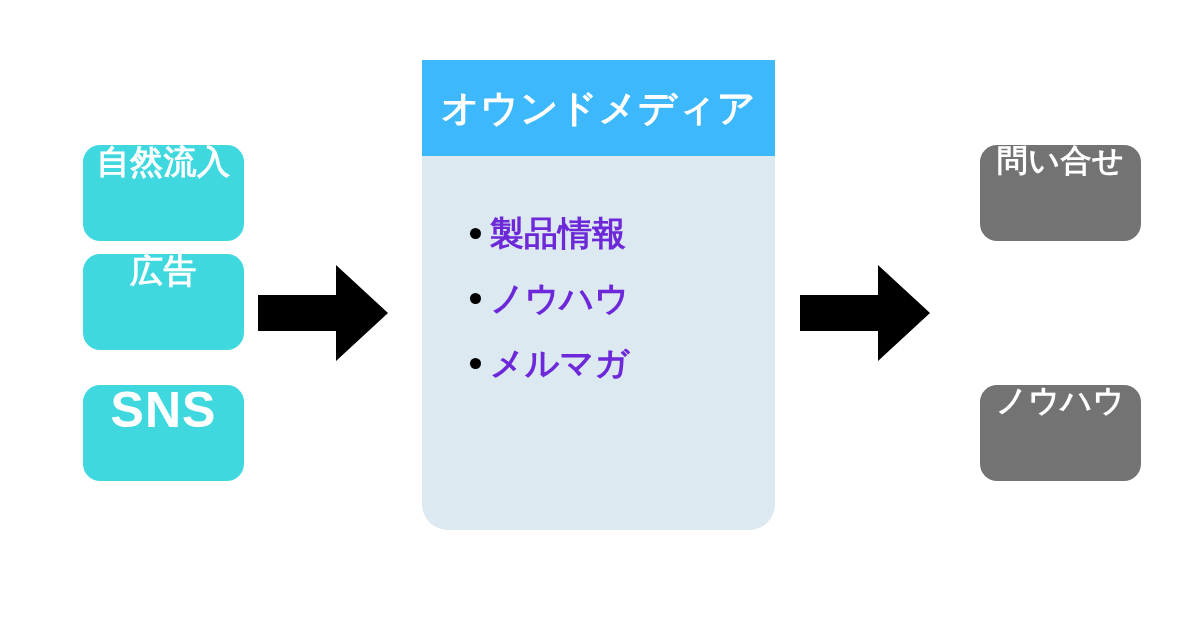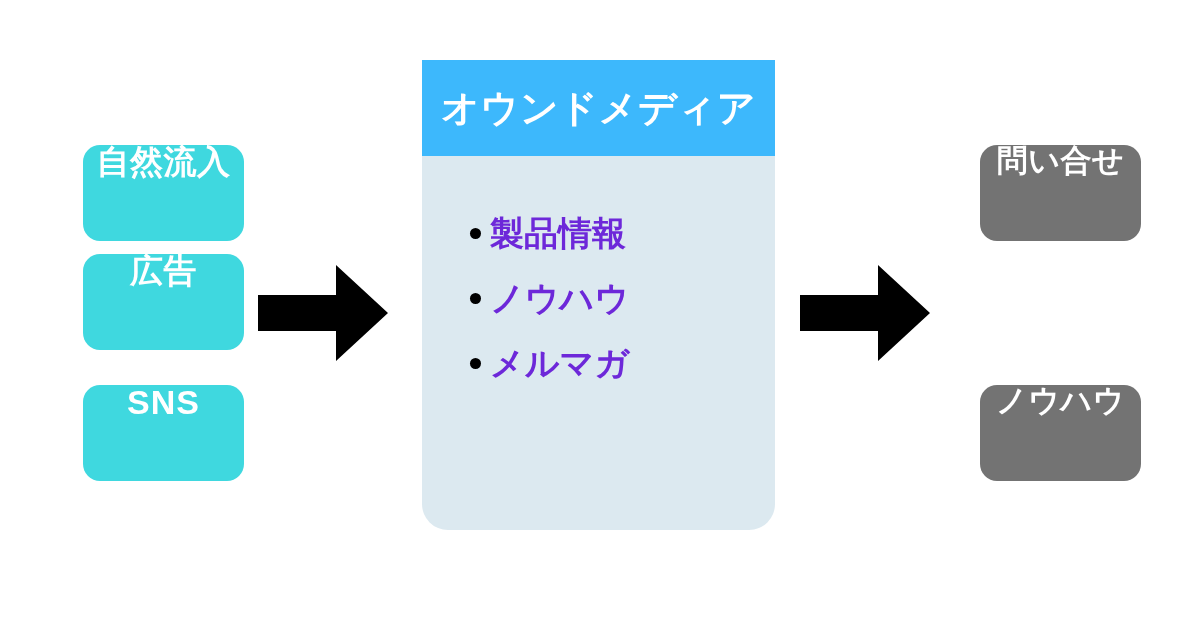--- a/index.html
+++ b/index.html
@@ -40,21 +40,21 @@
   }
 
   .src-box {
     left: 71px;
     background: #3fd8df;
   }
   .src-box .box-label {
     font-size: 33px;
   }
   .src-box.sns .box-label {
-    font-size: 34px;
+    font-size: 50px;
     letter-spacing: 1px;
   }
 
   .out-box {
     left: 968px;
     background: #737373;
   }
   .out-box .box-label {
     font-size: 31px;
   }

